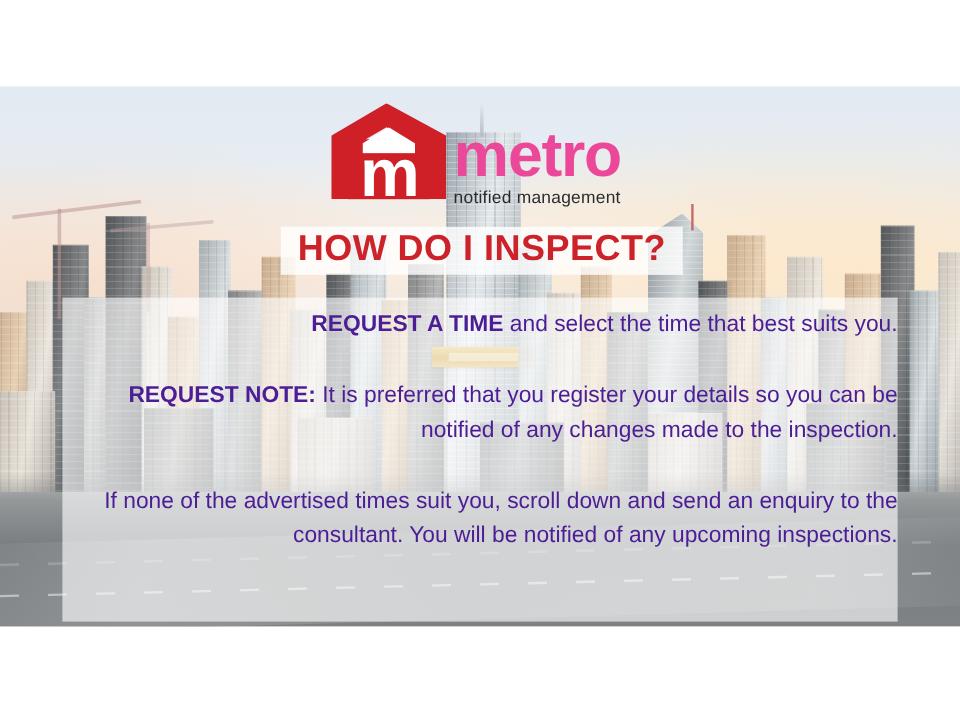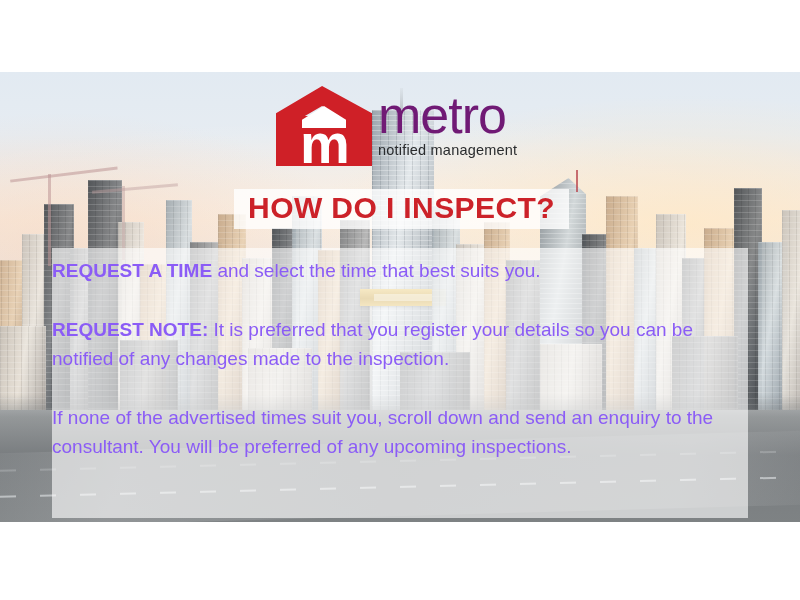--- a/index.html
+++ b/index.html
@@ -234,25 +234,26 @@
     width: 44px; height: 22px;
     background: #ffffff;
     clip-path: polygon(0 62%, 50% 0, 100% 62%, 100% 100%, 0 100%);
   }
   .logo-word {
     margin-left: 6px;
     padding-top: 4px;
   }
   .logo-word .metro {
     font-family: "Liberation Sans", sans-serif;
-    font-weight: normal;
+    font-weight: bold;
     font-size: 52px;
     line-height: 50px;
-    color: #701a75;
+    color: #ec4899;
     letter-spacing: -1px;
+    margin-top: 15px;
   }
   .logo-word .tagline {
     font-family: "Liberation Sans", sans-serif;
     font-weight: normal;
     font-size: 14.5px;
     line-height: 16px;
     color: #2a2c2e;
     letter-spacing: .2px;
     margin-top: 2px;
   }
@@ -275,22 +276,22 @@
     line-height: 30px;
     letter-spacing: .4px;
   }
 
   
   .copy {
     position: absolute;
     left: 52px;
     top: 252px;
     width: 696px;
-    text-align: left;
-    color: #8b5cf6;
+    text-align: right;
+    color: #4c1d95;
     font-family: "Liberation Sans", sans-serif;
   }
   .copy p {
     font-size: 19px;
     line-height: 29px;
     margin: 0;
   }
   .copy p.p1 { margin-top: 4px; }
   .copy p.p2 { margin-top: 30px; }
   .copy p.p3 { margin-top: 30px; }
@@ -381,17 +382,17 @@
   </div>
 
   <div class="copy">
     <p class="p1">
       <b>REQUEST A TIME</b><span> and select the time that best suits you.</span>
     </p>
     <p class="p2">
       <b>REQUEST NOTE:</b><span> It is preferred that you register your details so you can be notified of any changes made to the inspection.</span>
     </p>
     <p class="p3">
-      <span>If none of the advertised times suit you, scroll down and send an enquiry to the consultant. You will be preferred of any upcoming inspections.</span>
+      <span>If none of the advertised times suit you, scroll down and send an enquiry to the consultant. You will be notified of any upcoming inspections.</span>
     </p>
   </div>
 
 </div>
 
 </body></html>

